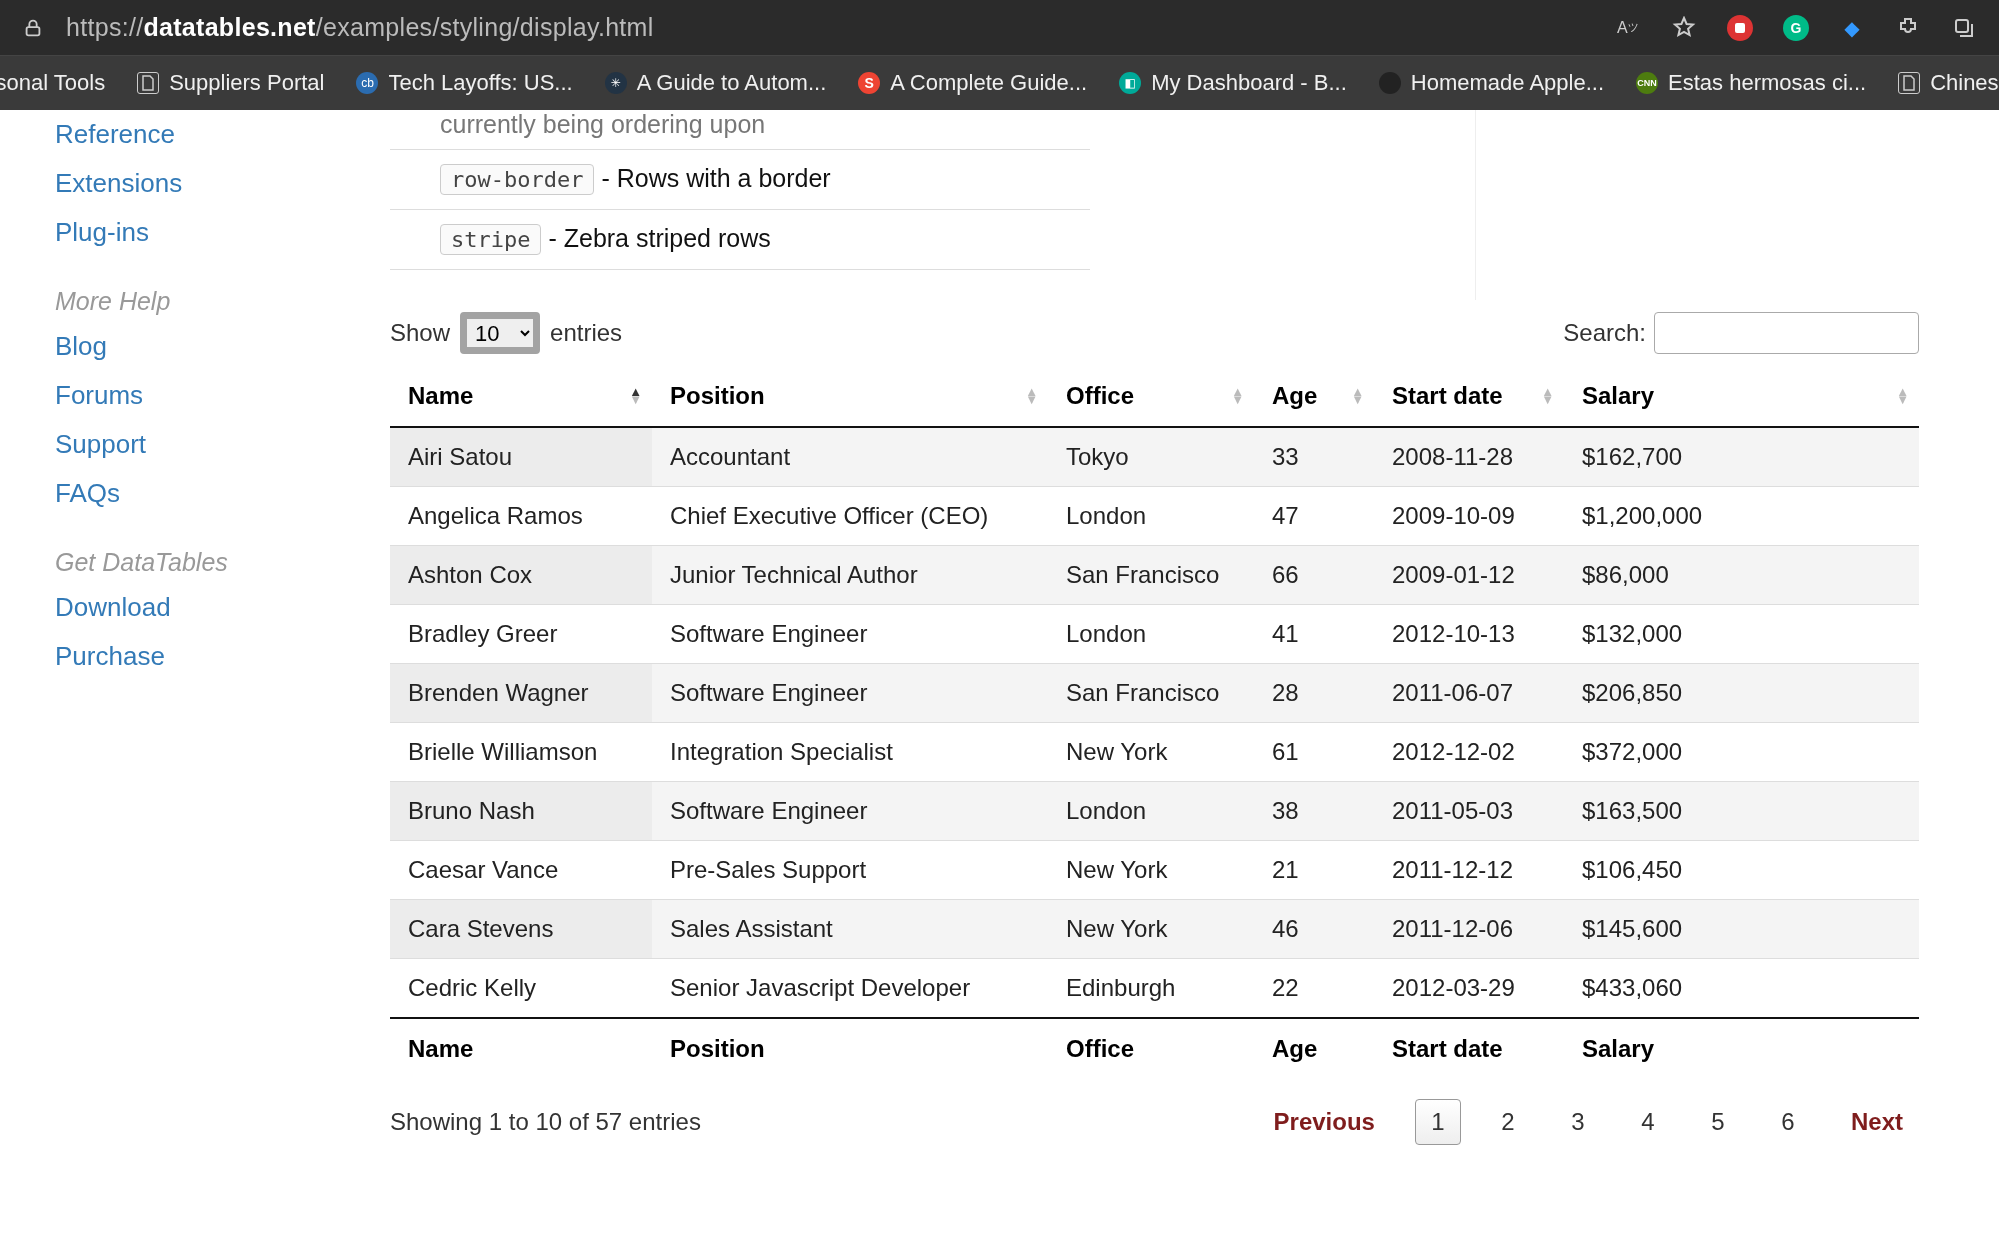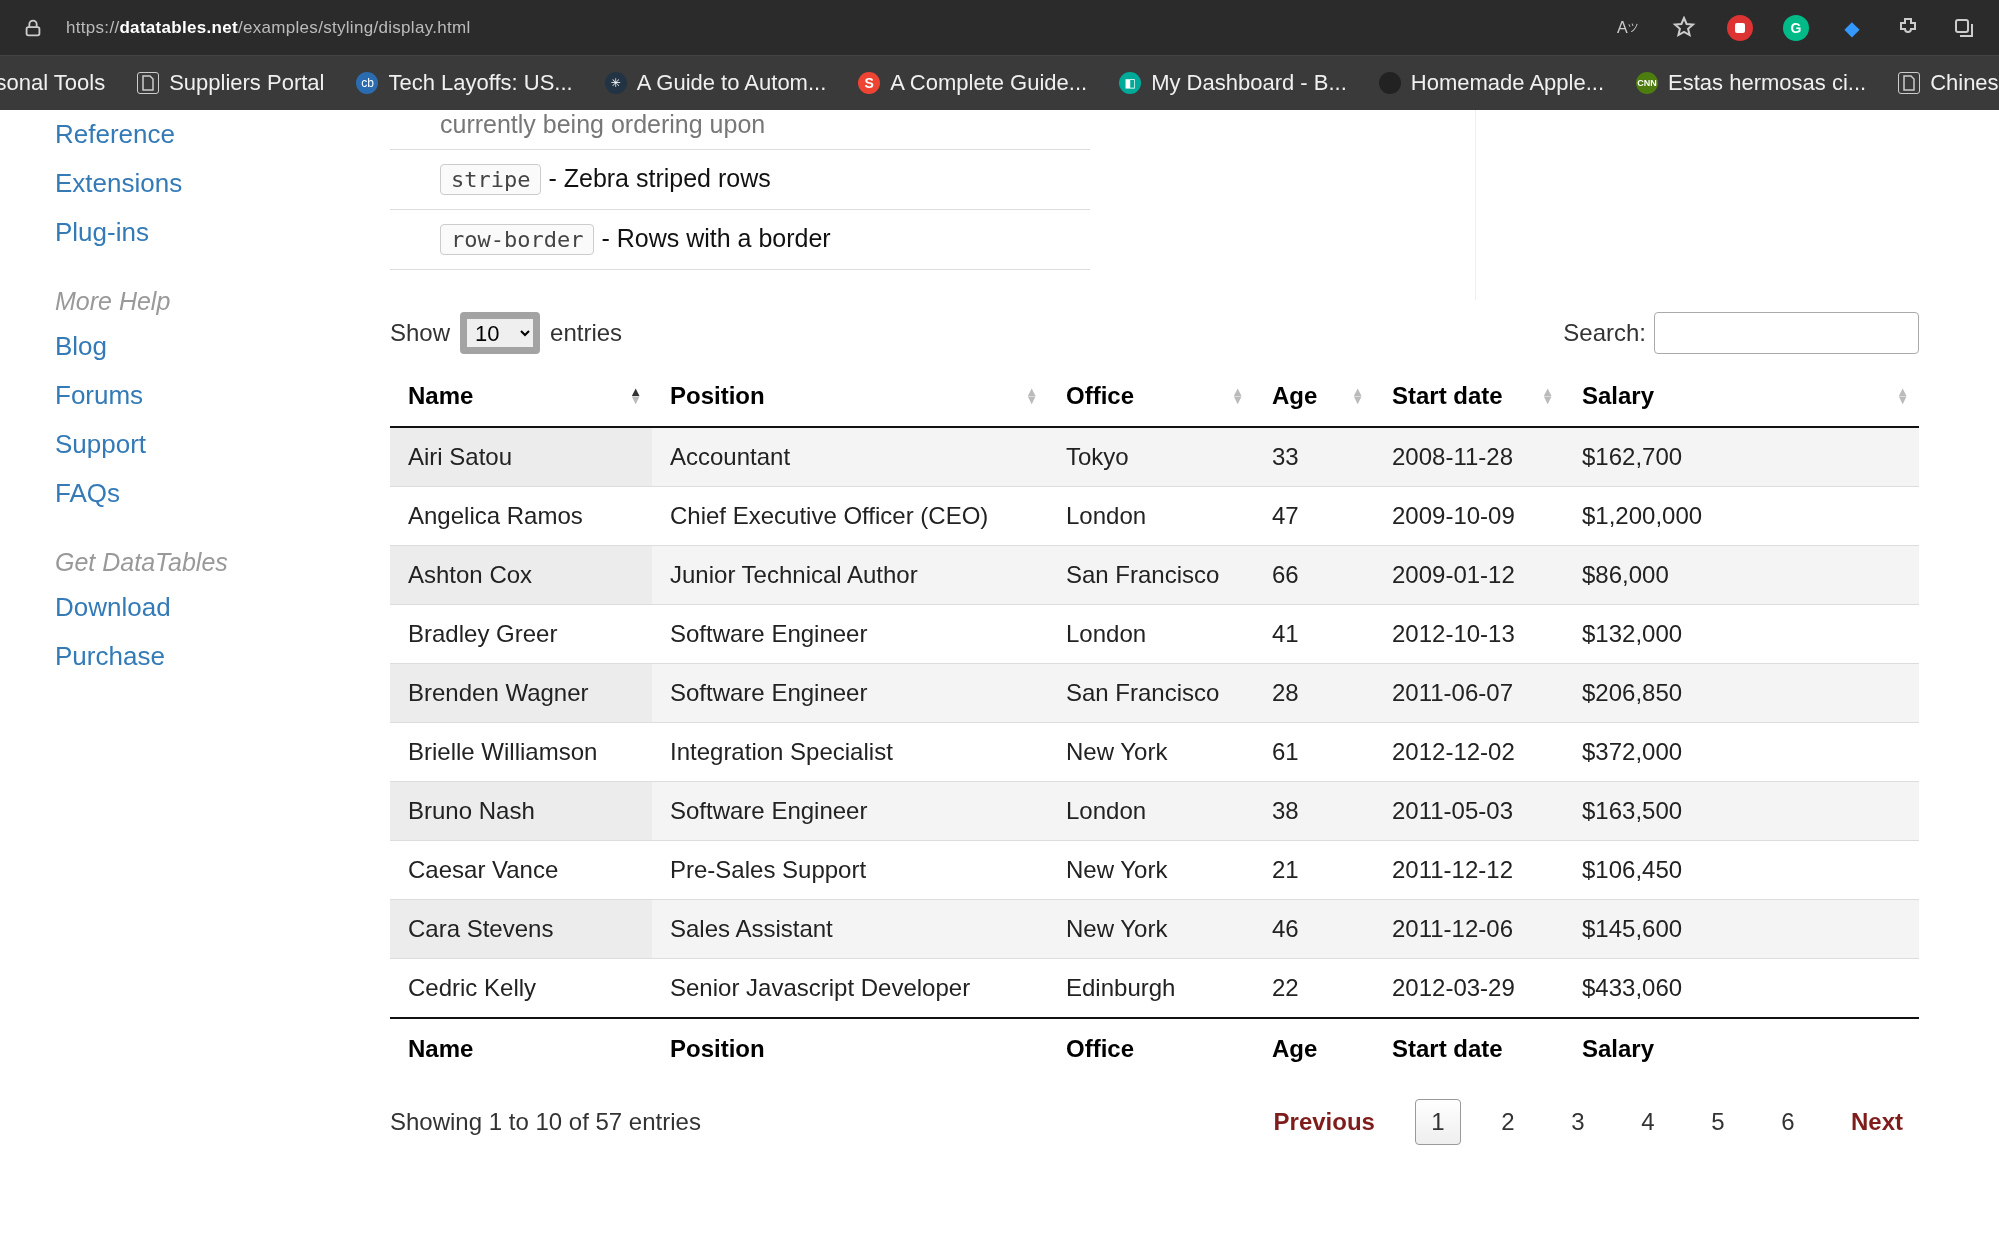--- a/index.html
+++ b/index.html
@@ -1,19 +1,19 @@
 <!DOCTYPE html>
 <html><head>
 <meta charset="utf-8">
 <style>
 * { box-sizing: border-box; margin: 0; padding: 0; }
 html, body { width: 1999px; height: 1244px; font-family: -apple-system, BlinkMacSystemFont, "Segoe UI", Helvetica, Arial, sans-serif; }
 .browser-chrome { background: #2b2b2b; height: 55px; display: flex; align-items: center; padding: 0 22px; gap: 22px; }
 .lock-icon { color: #ccc; width: 22px; height: 22px; }
-.url { color: #bbb; font-size: 17px; letter-spacing: 0.3px; }
+.url { color: #bbb; font-size: 25px; letter-spacing: 0.3px; }
 .url .domain { color: #fff; font-weight: 600; }
 .chrome-right { margin-left: auto; display: flex; align-items: center; gap: 30px; }
 .chrome-icon { color: #ccc; width: 26px; height: 26px; display: flex; align-items: center; justify-content: center; }
 .red-badge { width: 26px; height: 26px; background: #d33; border-radius: 50%; display:flex;align-items:center;justify-content:center; }
 .red-badge span { width:10px;height:10px;background:#fff;border-radius:2px; }
 .green-badge { width: 26px; height: 26px; background: #0b8; border-radius: 50%; color:#fff; font-size:14px; display:flex;align-items:center;justify-content:center;font-weight:bold; }
 .blue-gem { color:#39f; font-size:20px; }
 .bookmarks { background: #3a3a3a; height: 55px; display: flex; align-items: center; padding: 0 12px; gap: 32px; border-top:1px solid #444;justify-content:center; }
 .bm-item { display: flex; align-items: center; gap: 10px; color: #f0f0f0; font-size: 22px; white-space: nowrap; cursor: pointer; }
 .bm-favicon { width: 22px; height: 22px; border-radius: 11px; display: inline-flex; align-items:center; justify-content:center; font-size: 12px; color:#fff; }
@@ -160,22 +160,22 @@
     <div id="links-c">
         <div class="side-link">Download</div>
         <div class="side-link">Purchase</div>
       </div>
   </div>
 
   <div class="main">
     <div class="col-right-rule"></div>
     <div class="cut-line">currently being ordering upon</div>
     <div id="opts">
+        <div class="opt-row"><span class="code-chip">row-border</span> <span class="opt-dash">- Rows with a border</span></div>
         <div class="opt-row"><span class="code-chip">stripe</span> <span class="opt-dash">- Zebra striped rows</span></div>
-        <div class="opt-row"><span class="code-chip">row-border</span> <span class="opt-dash">- Rows with a border</span></div>
       </div>
 
     <div class="controls">
       <div class="controls-left">
         <span>Show</span>
         <select class="len-select">
           <option>10</option>
         </select>
         <span>entries</span>
       </div>

